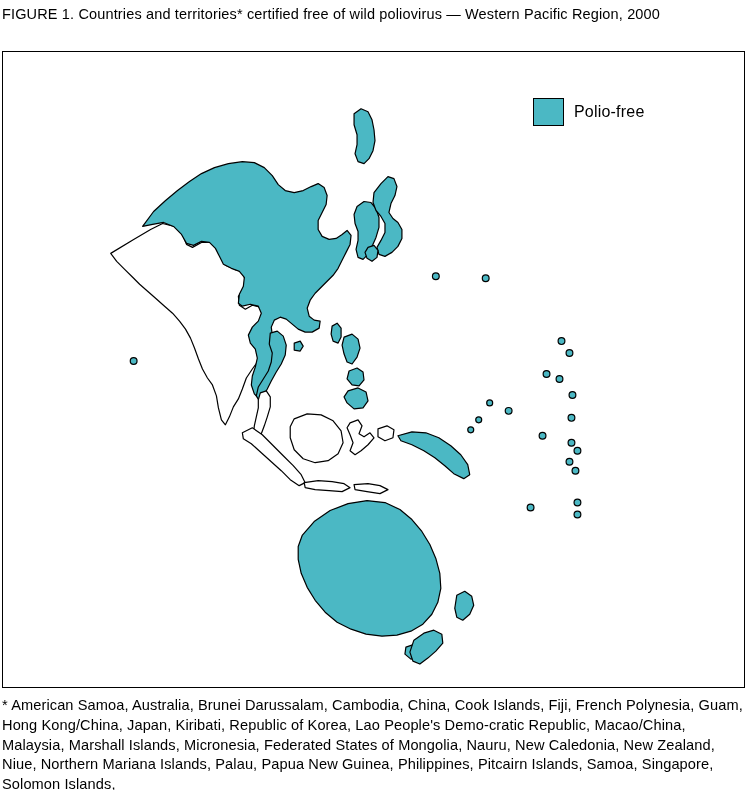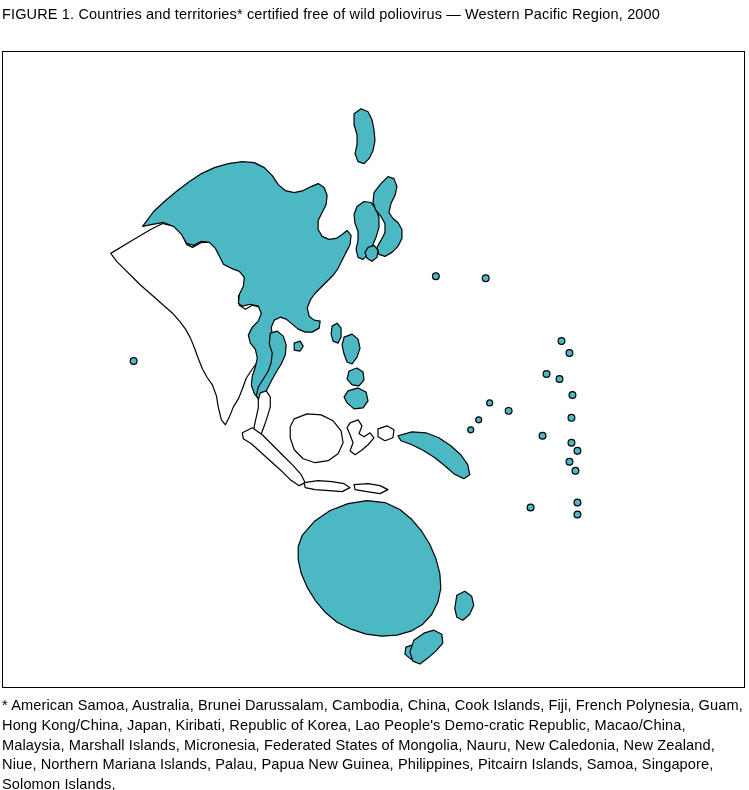--- a/index.html
+++ b/index.html
@@ -154,18 +154,22 @@
         <circle fill="#4BB8C4" cx="576" cy="452" r="3.4"></circle>
         <circle fill="#4BB8C4" cx="576" cy="464" r="3.4"></circle>
         <circle fill="#4BB8C4" cx="488" cy="352" r="3.0"></circle>
         <circle fill="#4BB8C4" cx="477" cy="369" r="3.0"></circle>
         <circle fill="#4BB8C4" cx="469" cy="379" r="3.0"></circle>
 
       </g>
     </svg>
   </div>
 
+  <div class="legend">
+    <div class="legend-swatch" style="background:#4BB8C4"></div>
+    <div class="legend-label">Polio-free</div>
+  </div>
 
   <div class="footnote">
     <span class="footnote-star">*</span><span class="footnote-body"> American Samoa, Australia, Brunei Darussalam, Cambodia, China, Cook Islands, Fiji, French Polynesia, Guam, Hong Kong/China, Japan, Kiribati, Republic of Korea, Lao People's Demo-cratic Republic, Macao/China, Malaysia, Marshall Islands, Micronesia, Federated States of Mongolia, Nauru, New Caledonia, New Zealand, Niue, Northern Mariana Islands, Palau, Papua New Guinea, Philippines, Pitcairn Islands, Samoa, Singapore, Solomon Islands,</span>
   </div>
 
 </div>
 
 </body></html>

